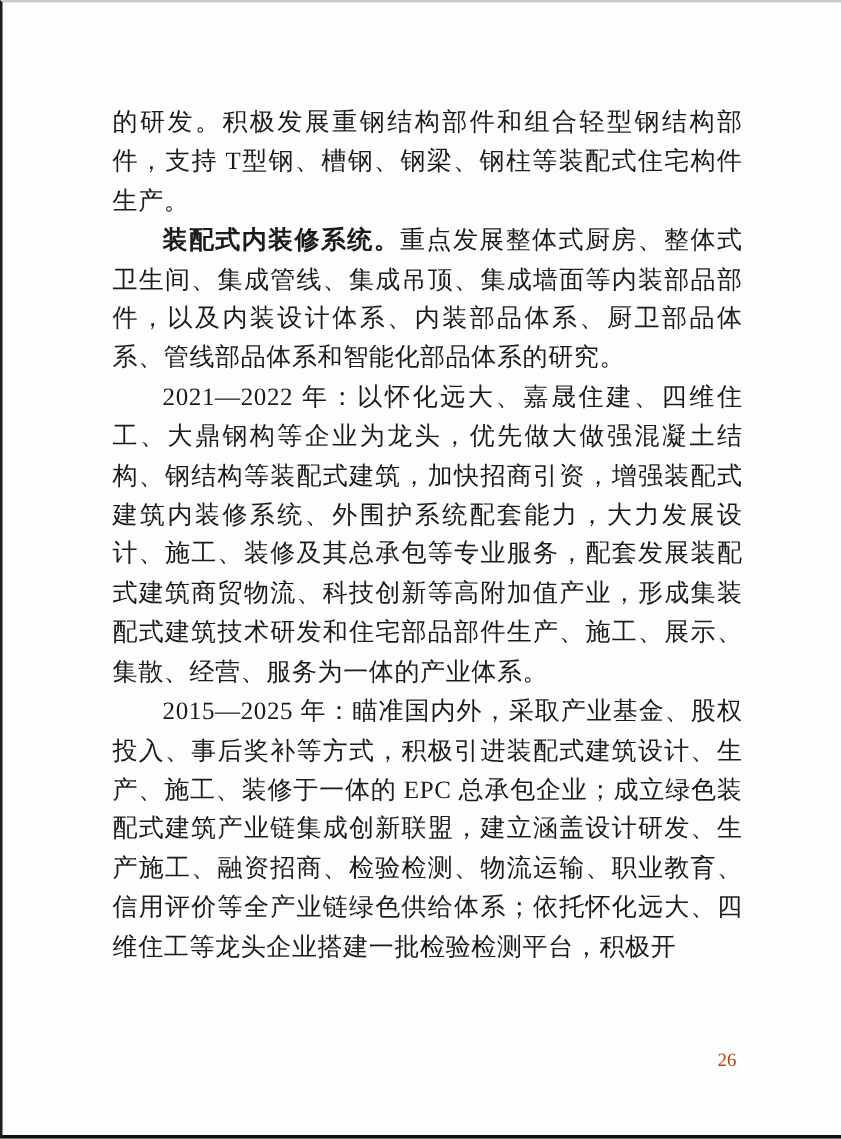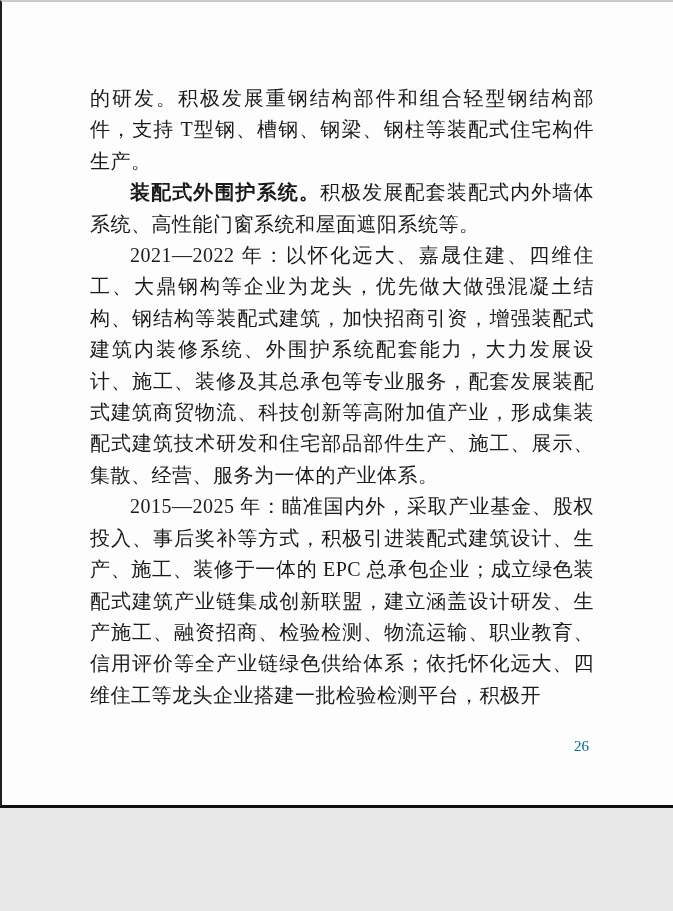--- a/index.html
+++ b/index.html
@@ -3,21 +3,21 @@
 <meta charset="utf-8">
 <style>
   html, body {
     margin: 0;
     padding: 0;
     background: #e8e8e8;
   }
   .page {
     position: relative;
     width: 673px;
-    height: 808px;
+    height: 911px;
     background: #fdfdfd;
     box-sizing: border-box;
     border-top: 2px solid #c9c9c9;
     border-left: 2px solid #1f1f1f;
     border-bottom: 3px solid #101010;
     overflow: hidden;
     font-family: "Liberation Serif", "DejaVu Serif", serif;
     color: #1b1b1b;
   }
   .text-block {
@@ -43,27 +43,27 @@
     font-weight: bold;
   }
   .para.heading {
     font-weight: bold;
   }
   .page-number {
     position: absolute;
     right: 84px;
     bottom: 50px;
     font-size: 15px;
-    color: #0369a1;
+    color: #c2410c;
   }
 </style>
 </head>
 <body>
 
 <div class="page">
   <div class="text-block" id="para-container">
       <p class="para">的研发。积极发展重钢结构部件和组合轻型钢结构部件，支持 T型钢、槽钢、钢梁、钢柱等装配式住宅构件生产。</p>
-      <p class="para indent"><b>装配式外围护系统。</b>积极发展配套装配式内外墙体系统、高性能门窗系统和屋面遮阳系统等。</p>
+      <p class="para indent"><b>装配式内装修系统。</b>重点发展整体式厨房、整体式卫生间、集成管线、集成吊顶、集成墙面等内装部品部件，以及内装设计体系、内装部品体系、厨卫部品体系、管线部品体系和智能化部品体系的研究。</p>
       <p class="para indent">2021—2022 年：以怀化远大、嘉晟住建、四维住工、大鼎钢构等企业为龙头，优先做大做强混凝土结构、钢结构等装配式建筑，加快招商引资，增强装配式建筑内装修系统、外围护系统配套能力，大力发展设计、施工、装修及其总承包等专业服务，配套发展装配式建筑商贸物流、科技创新等高附加值产业，形成集装配式建筑技术研发和住宅部品部件生产、施工、展示、集散、经营、服务为一体的产业体系。</p>
       <p class="para indent">2015—2025 年：瞄准国内外，采取产业基金、股权投入、事后奖补等方式，积极引进装配式建筑设计、生产、施工、装修于一体的 EPC 总承包企业；成立绿色装配式建筑产业链集成创新联盟，建立涵盖设计研发、生产施工、融资招商、检验检测、物流运输、职业教育、信用评价等全产业链绿色供给体系；依托怀化远大、四维住工等龙头企业搭建一批检验检测平台，积极开</p>
     </div>
   <div class="page-number">26</div>
 </div>
 
 </body></html>

